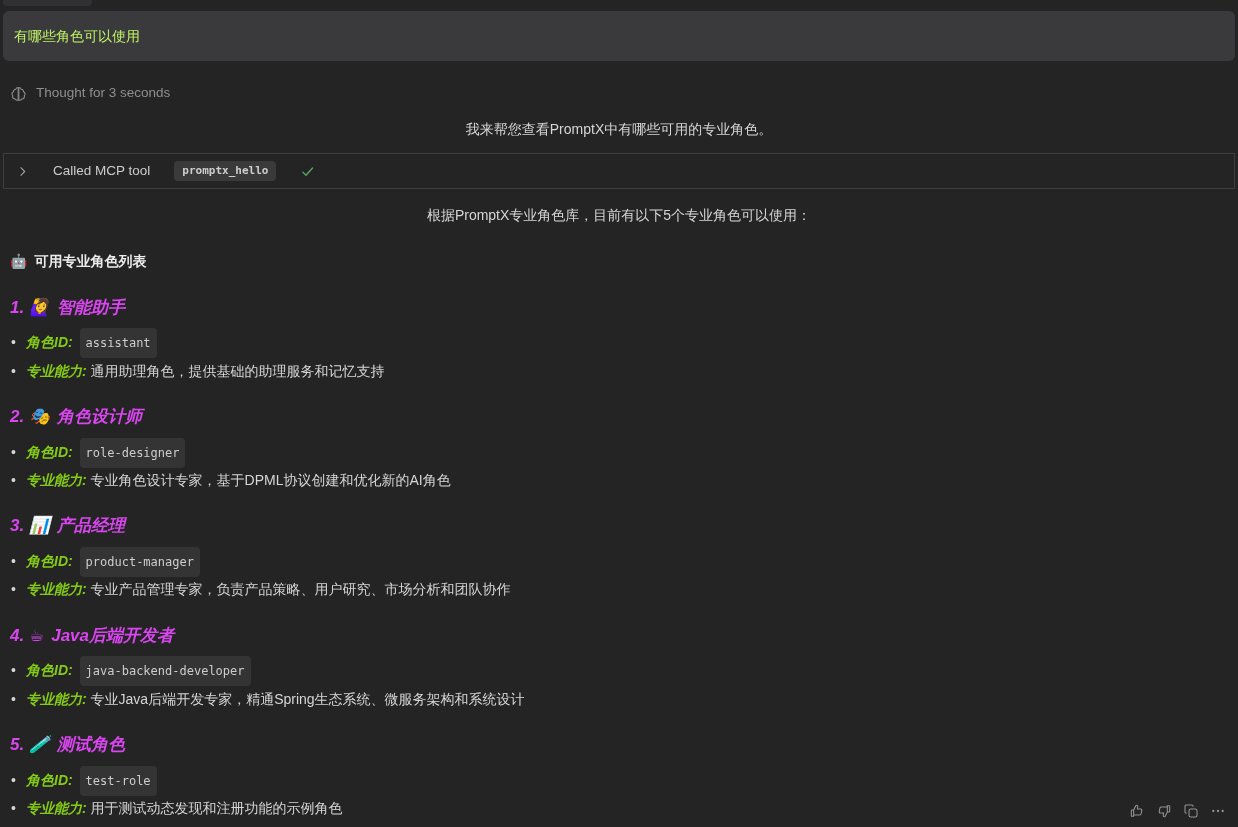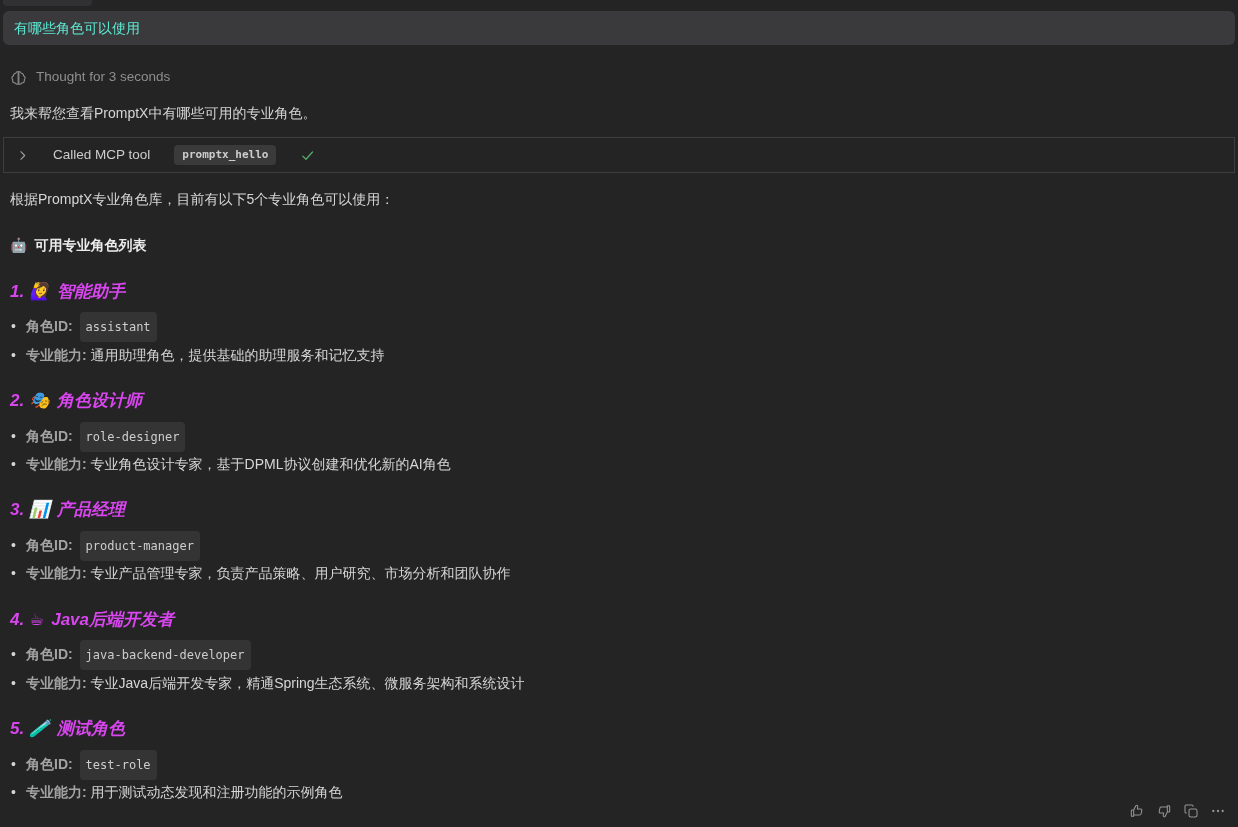--- a/index.html
+++ b/index.html
@@ -3,35 +3,35 @@
 <meta charset="utf-8">
 <style>
   html,body{margin:0;padding:0;}
   body{
     width:1238px;height:827px;position:relative;overflow:hidden;
     background:#242424;color:#d6d6d6;
     font-family:"Liberation Sans","DejaVu Sans",sans-serif;
     font-size:14px;line-height:1.45;
   }
   .remnant{position:absolute;top:0;left:3px;width:89px;height:6px;background:#313134;border-radius:0 0 4px 4px;}
-  .user-bubble{margin:11px 3px 0;background:#3a3a3c;border-radius:6px;padding:7px 11px;color:#5eead4;}
+  .user-bubble{margin:11px 3px 0;background:#3a3a3c;border-radius:6px;padding:15px 11px;color:#bef264;}
   .thought{display:flex;align-items:center;gap:9px;color:#8f8f8f;font-size:13.5px;margin:22px 10px 12px;}
   .thought svg{flex:0 0 auto;}
-  .msg{margin:16px 10px 0;color:#d6d6d6;}
+  .msg{margin:16px 10px 0;color:#d6d6d6;text-align:center;}
   .toolcall{margin:14px 3px 0;border:1px solid #3e3e3e;border-radius:0;padding:7px 12px;
     display:flex;align-items:center;gap:24px;color:#cccccc;font-size:13.5px;cursor:pointer;}
   .badge{background:#3a3a3a;border-radius:4px;padding:2px 8px;font-family:"DejaVu Sans Mono","Liberation Mono",monospace;
     font-size:11px;color:#cdcdcd;font-weight:700;}
   h2{font-size:14px;font-weight:700;color:#ebebeb;margin:26px 10px 0;}
   h3{font-size:17px;font-weight:700;color:#d946ef;margin:24px 10px 0;font-style:italic;}
   .emoji{margin-right:7px;font-weight:400;}
   ul{list-style:none;margin:12px 0 0;padding:0 10px;}
   li{position:relative;padding-left:16px;margin:8px 0;}
   li::before{content:"•";position:absolute;left:1px;top:0;color:#d6d6d6;}
-  strong{font-weight:700;color:#a3a3a3;}
+  strong{font-weight:700;color:#84cc16;font-style:italic;}
   code{font-family:"DejaVu Sans Mono","Liberation Mono",monospace;font-size:12px;background:#343434;
     border-radius:4px;padding:8px 6px;color:#cdcdcd;margin:0 3px;white-space:nowrap;}
   .actions{position:absolute;right:8px;bottom:4px;display:flex;gap:3px;}
   .actions button{background:transparent;border:none;padding:3px;width:24px;height:24px;cursor:pointer;
     display:flex;align-items:center;justify-content:center;border-radius:4px;}
   .actions svg{stroke:#949494;fill:none;stroke-width:1.6;stroke-linecap:round;stroke-linejoin:round;}
   .icon-muted{stroke:#8f8f8f;fill:none;stroke-width:1.5;stroke-linecap:round;stroke-linejoin:round;}
   .chevron{stroke:#a0a0a0;fill:none;stroke-width:2;stroke-linecap:round;stroke-linejoin:round;}
   .check{stroke:#55a868;fill:none;stroke-width:2.2;stroke-linecap:round;stroke-linejoin:round;}
 </style>

